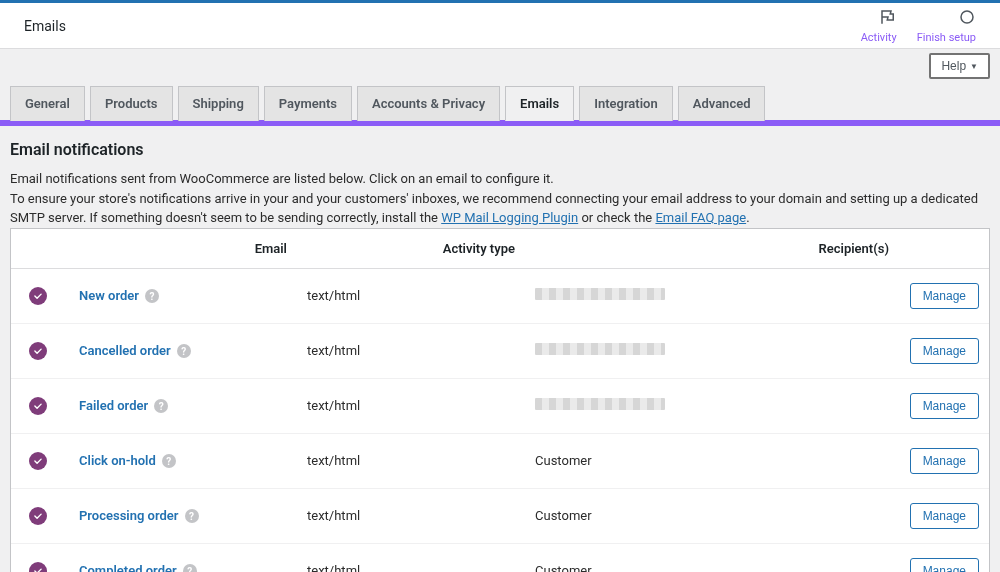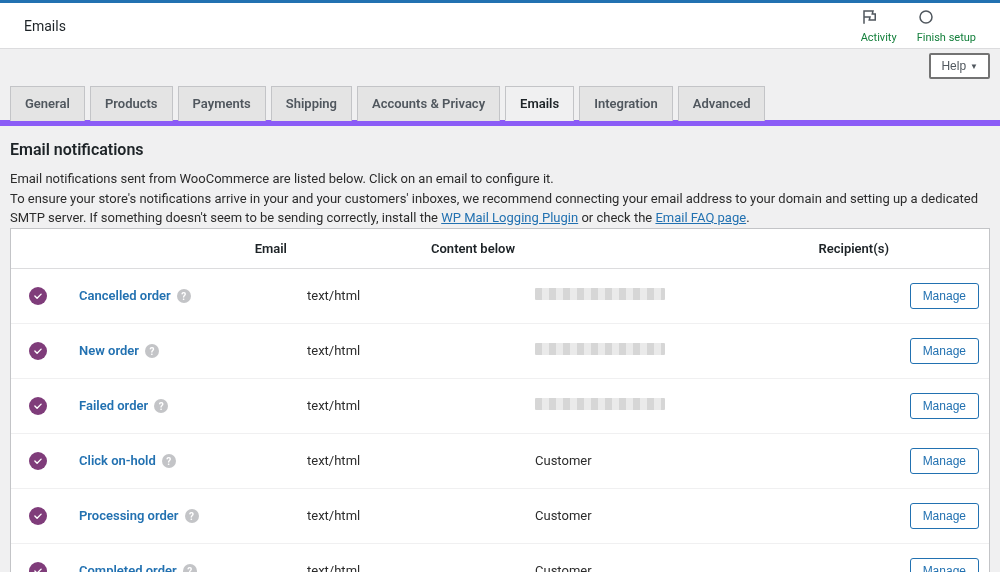--- a/index.html
+++ b/index.html
@@ -32,24 +32,24 @@
   color: #1d2327;
 }
 .header-actions {
   display: flex;
   gap: 20px;
   align-items: center;
 }
 .header-action {
   display: flex;
   flex-direction: column;
-  align-items: flex-start;
+  align-items: flex-end;
   gap: 2px;
   cursor: pointer;
-  color: #15803d;
+  color: #8b5cf6;
 }
 .header-action svg { width: 18px; height: 18px; }
 .header-action-label { font-size: 11px; }
 .help-row {
   display: flex;
   justify-content: flex-end;
   padding: 4px 10px 0 10px;
 }
 .help-btn {
   border: 2px solid #737373;
@@ -207,71 +207,71 @@
 <div class="help-row">
   <button class="help-btn">
     <span>Help</span>
     <span class="tri">▼</span>
   </button>
 </div>
 
 <div class="tabs" id="tabs-container">
     <div class="tab">General</div>
     <div class="tab">Products</div>
+    <div class="tab">Shipping</div>
     <div class="tab">Payments</div>
-    <div class="tab">Shipping</div>
     <div class="tab">Accounts &amp; Privacy</div>
     <div class="tab active">Emails</div>
     <div class="tab">Integration</div>
     <div class="tab">Advanced</div>
   </div>
 
 <div class="content">
   <h2 class="section-title">Email notifications</h2>
   <p class="desc">
     <span>Email notifications sent from WooCommerce are listed below. Click on an email to configure it.</span><br>
     <span>To ensure your store's notifications arrive in your and your customers' inboxes, we recommend connecting your email address to your domain and setting up a dedicated SMTP server. If something doesn't seem to be sending correctly, install the </span><a>WP Mail Logging Plugin</a><span> or check the </span><a>Email FAQ page</a><span>.</span>
   </p>
 
   <div class="table-wrap">
     <table>
       <thead>
         <tr>
           <th class="col-status"></th>
           <th class="col-email">Email</th>
-          <th class="col-ct">Content below</th>
+          <th class="col-ct">Activity type</th>
           <th class="col-rec">Recipient(s)</th>
           <th class="col-action"></th>
         </tr>
       </thead>
       <tbody id="table-body">
           <tr>
             <td>
               <div class="status-badge">
                 <svg viewBox="0 0 16 16">
                   <path d="M3 8 L6.5 11.5 L13 5" stroke="#fff" stroke-width="2.2" fill="none" stroke-linecap="round" stroke-linejoin="round"></path>
                 </svg>
               </div>
             </td>
+            <td><a class="email-name">New order</a><span class="help-icon">?</span></td>
+            <td>text/html</td>
+            <td><span class="blurred"></span></td>
+            <td>
+              <button class="manage-btn">Manage</button>
+            </td>
+          </tr>
+          <tr>
+            <td>
+              <div class="status-badge">
+                <svg viewBox="0 0 16 16">
+                  <path d="M3 8 L6.5 11.5 L13 5" stroke="#fff" stroke-width="2.2" fill="none" stroke-linecap="round" stroke-linejoin="round"></path>
+                </svg>
+              </div>
+            </td>
             <td><a class="email-name">Cancelled order</a><span class="help-icon">?</span></td>
-            <td>text/html</td>
-            <td><span class="blurred"></span></td>
-            <td>
-              <button class="manage-btn">Manage</button>
-            </td>
-          </tr>
-          <tr>
-            <td>
-              <div class="status-badge">
-                <svg viewBox="0 0 16 16">
-                  <path d="M3 8 L6.5 11.5 L13 5" stroke="#fff" stroke-width="2.2" fill="none" stroke-linecap="round" stroke-linejoin="round"></path>
-                </svg>
-              </div>
-            </td>
-            <td><a class="email-name">New order</a><span class="help-icon">?</span></td>
             <td>text/html</td>
             <td><span class="blurred"></span></td>
             <td>
               <button class="manage-btn">Manage</button>
             </td>
           </tr>
           <tr>
             <td>
               <div class="status-badge">
                 <svg viewBox="0 0 16 16">

